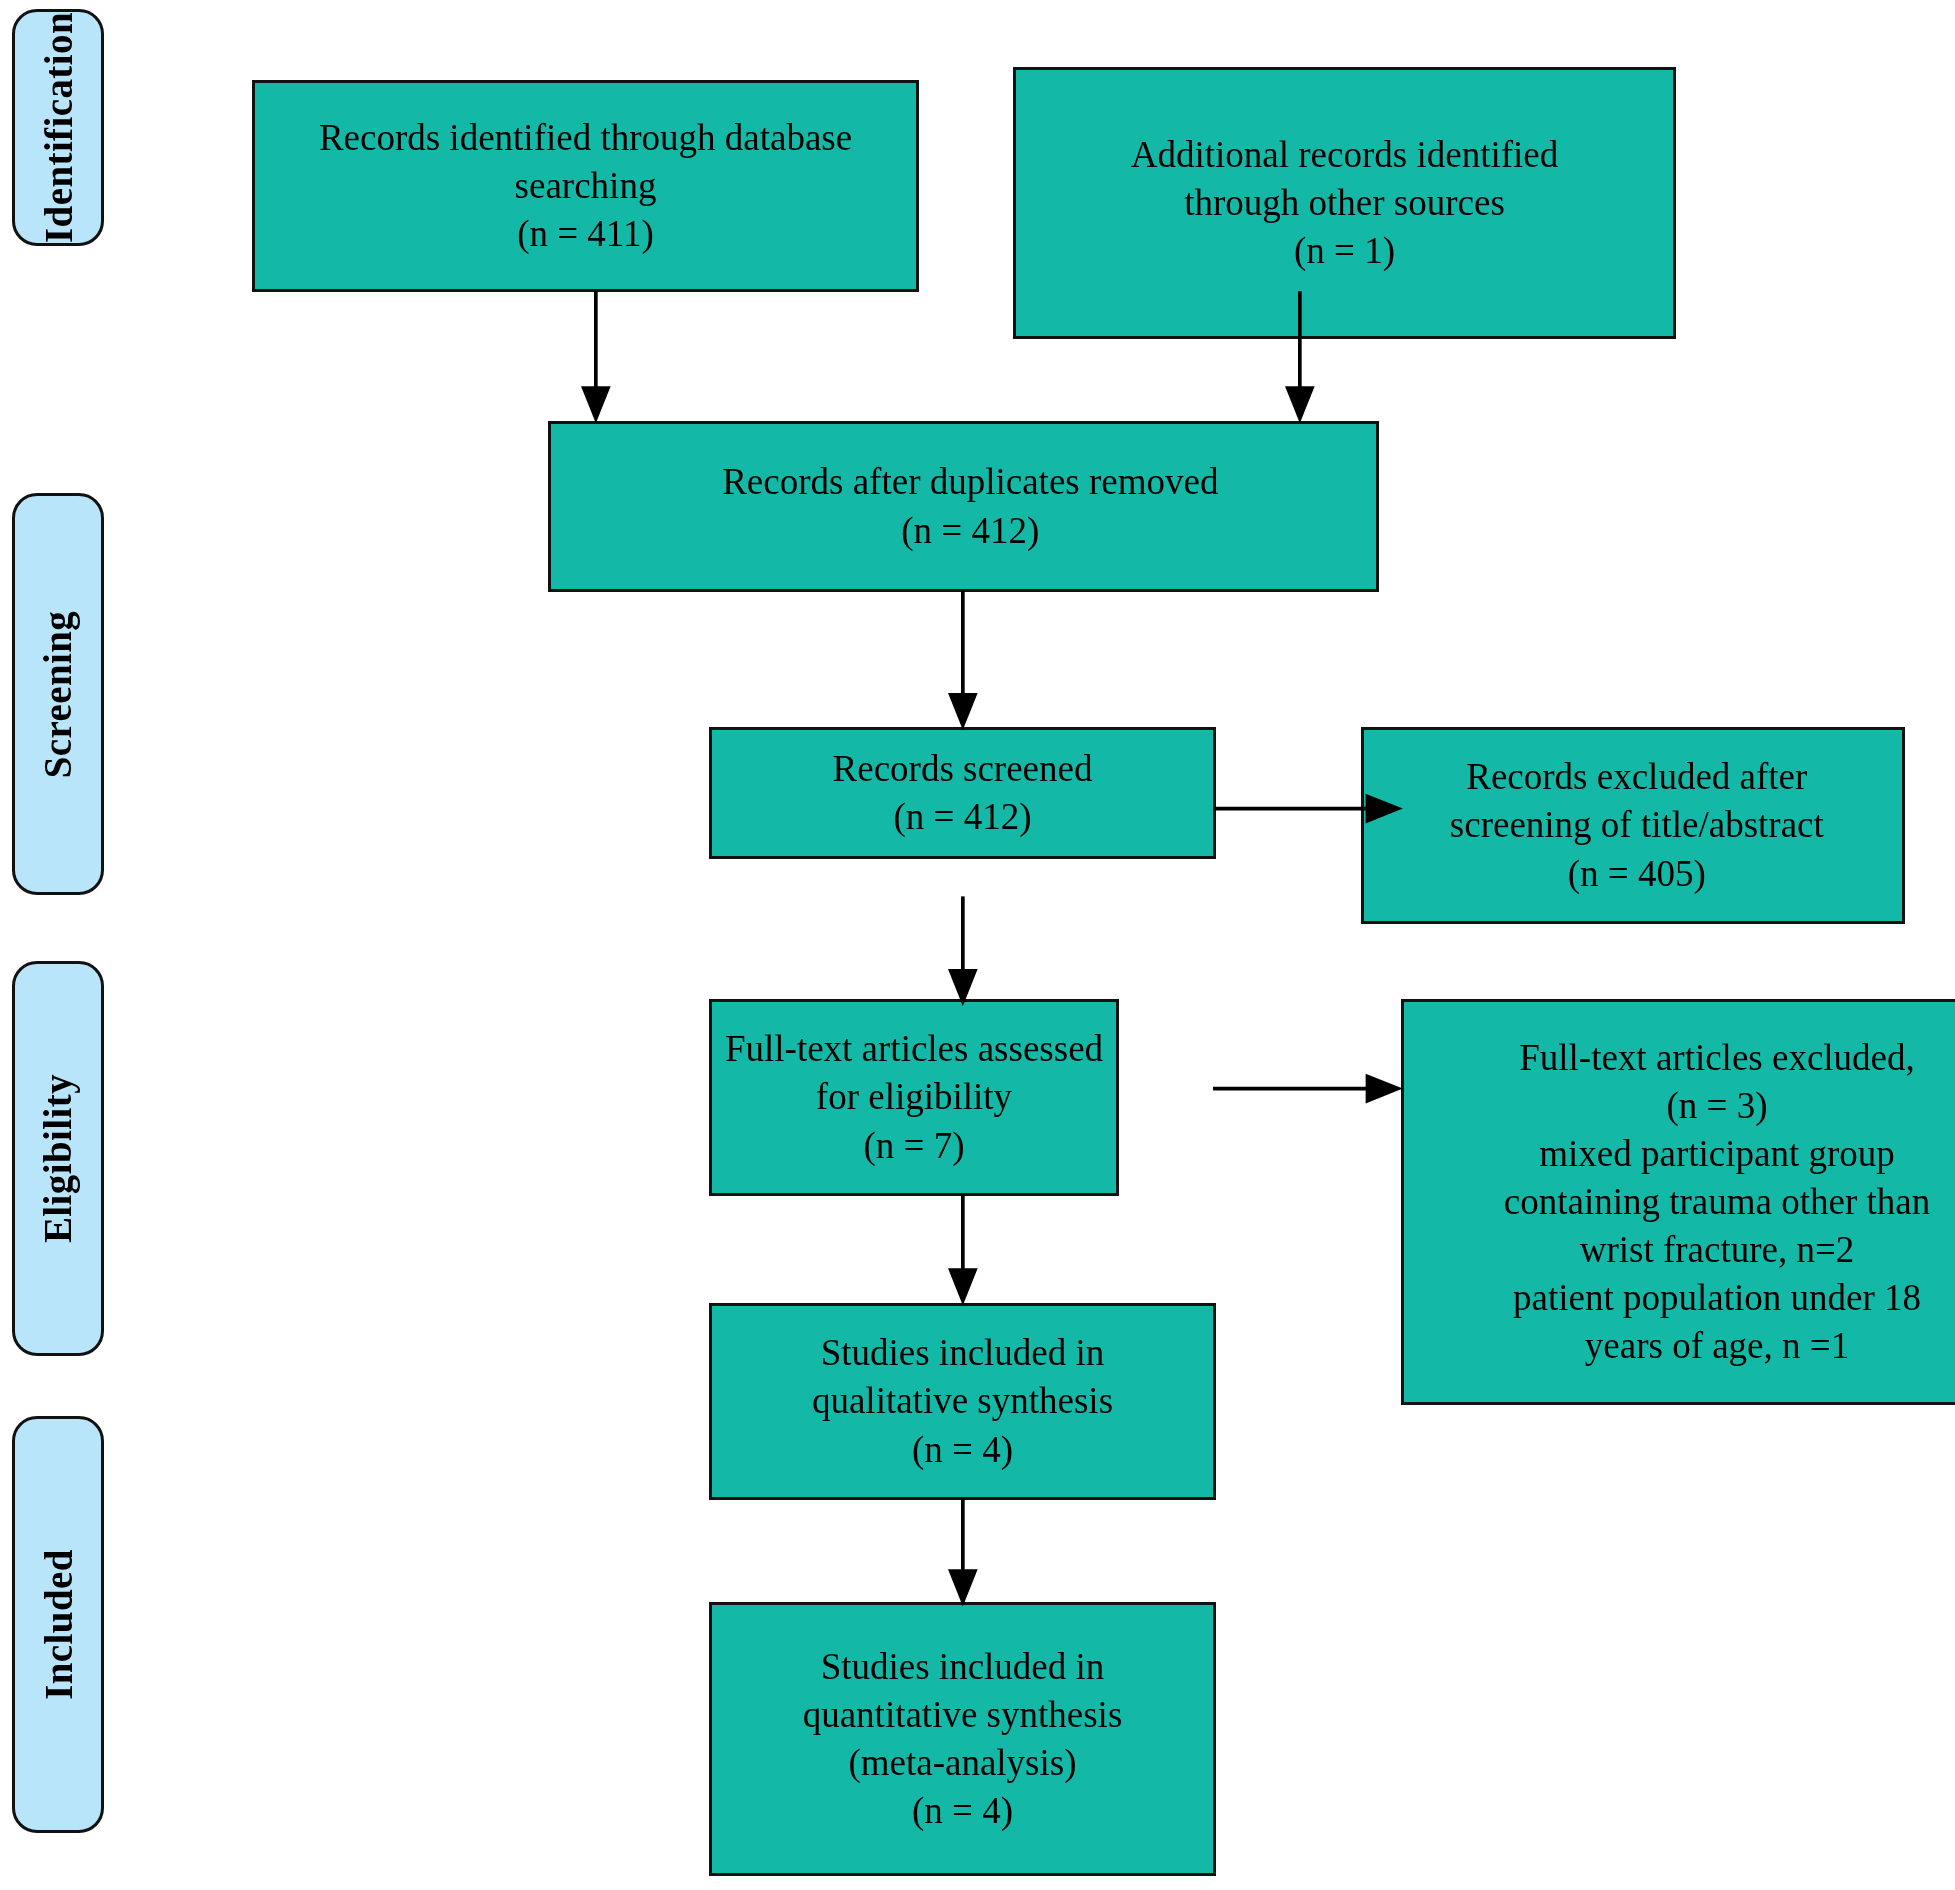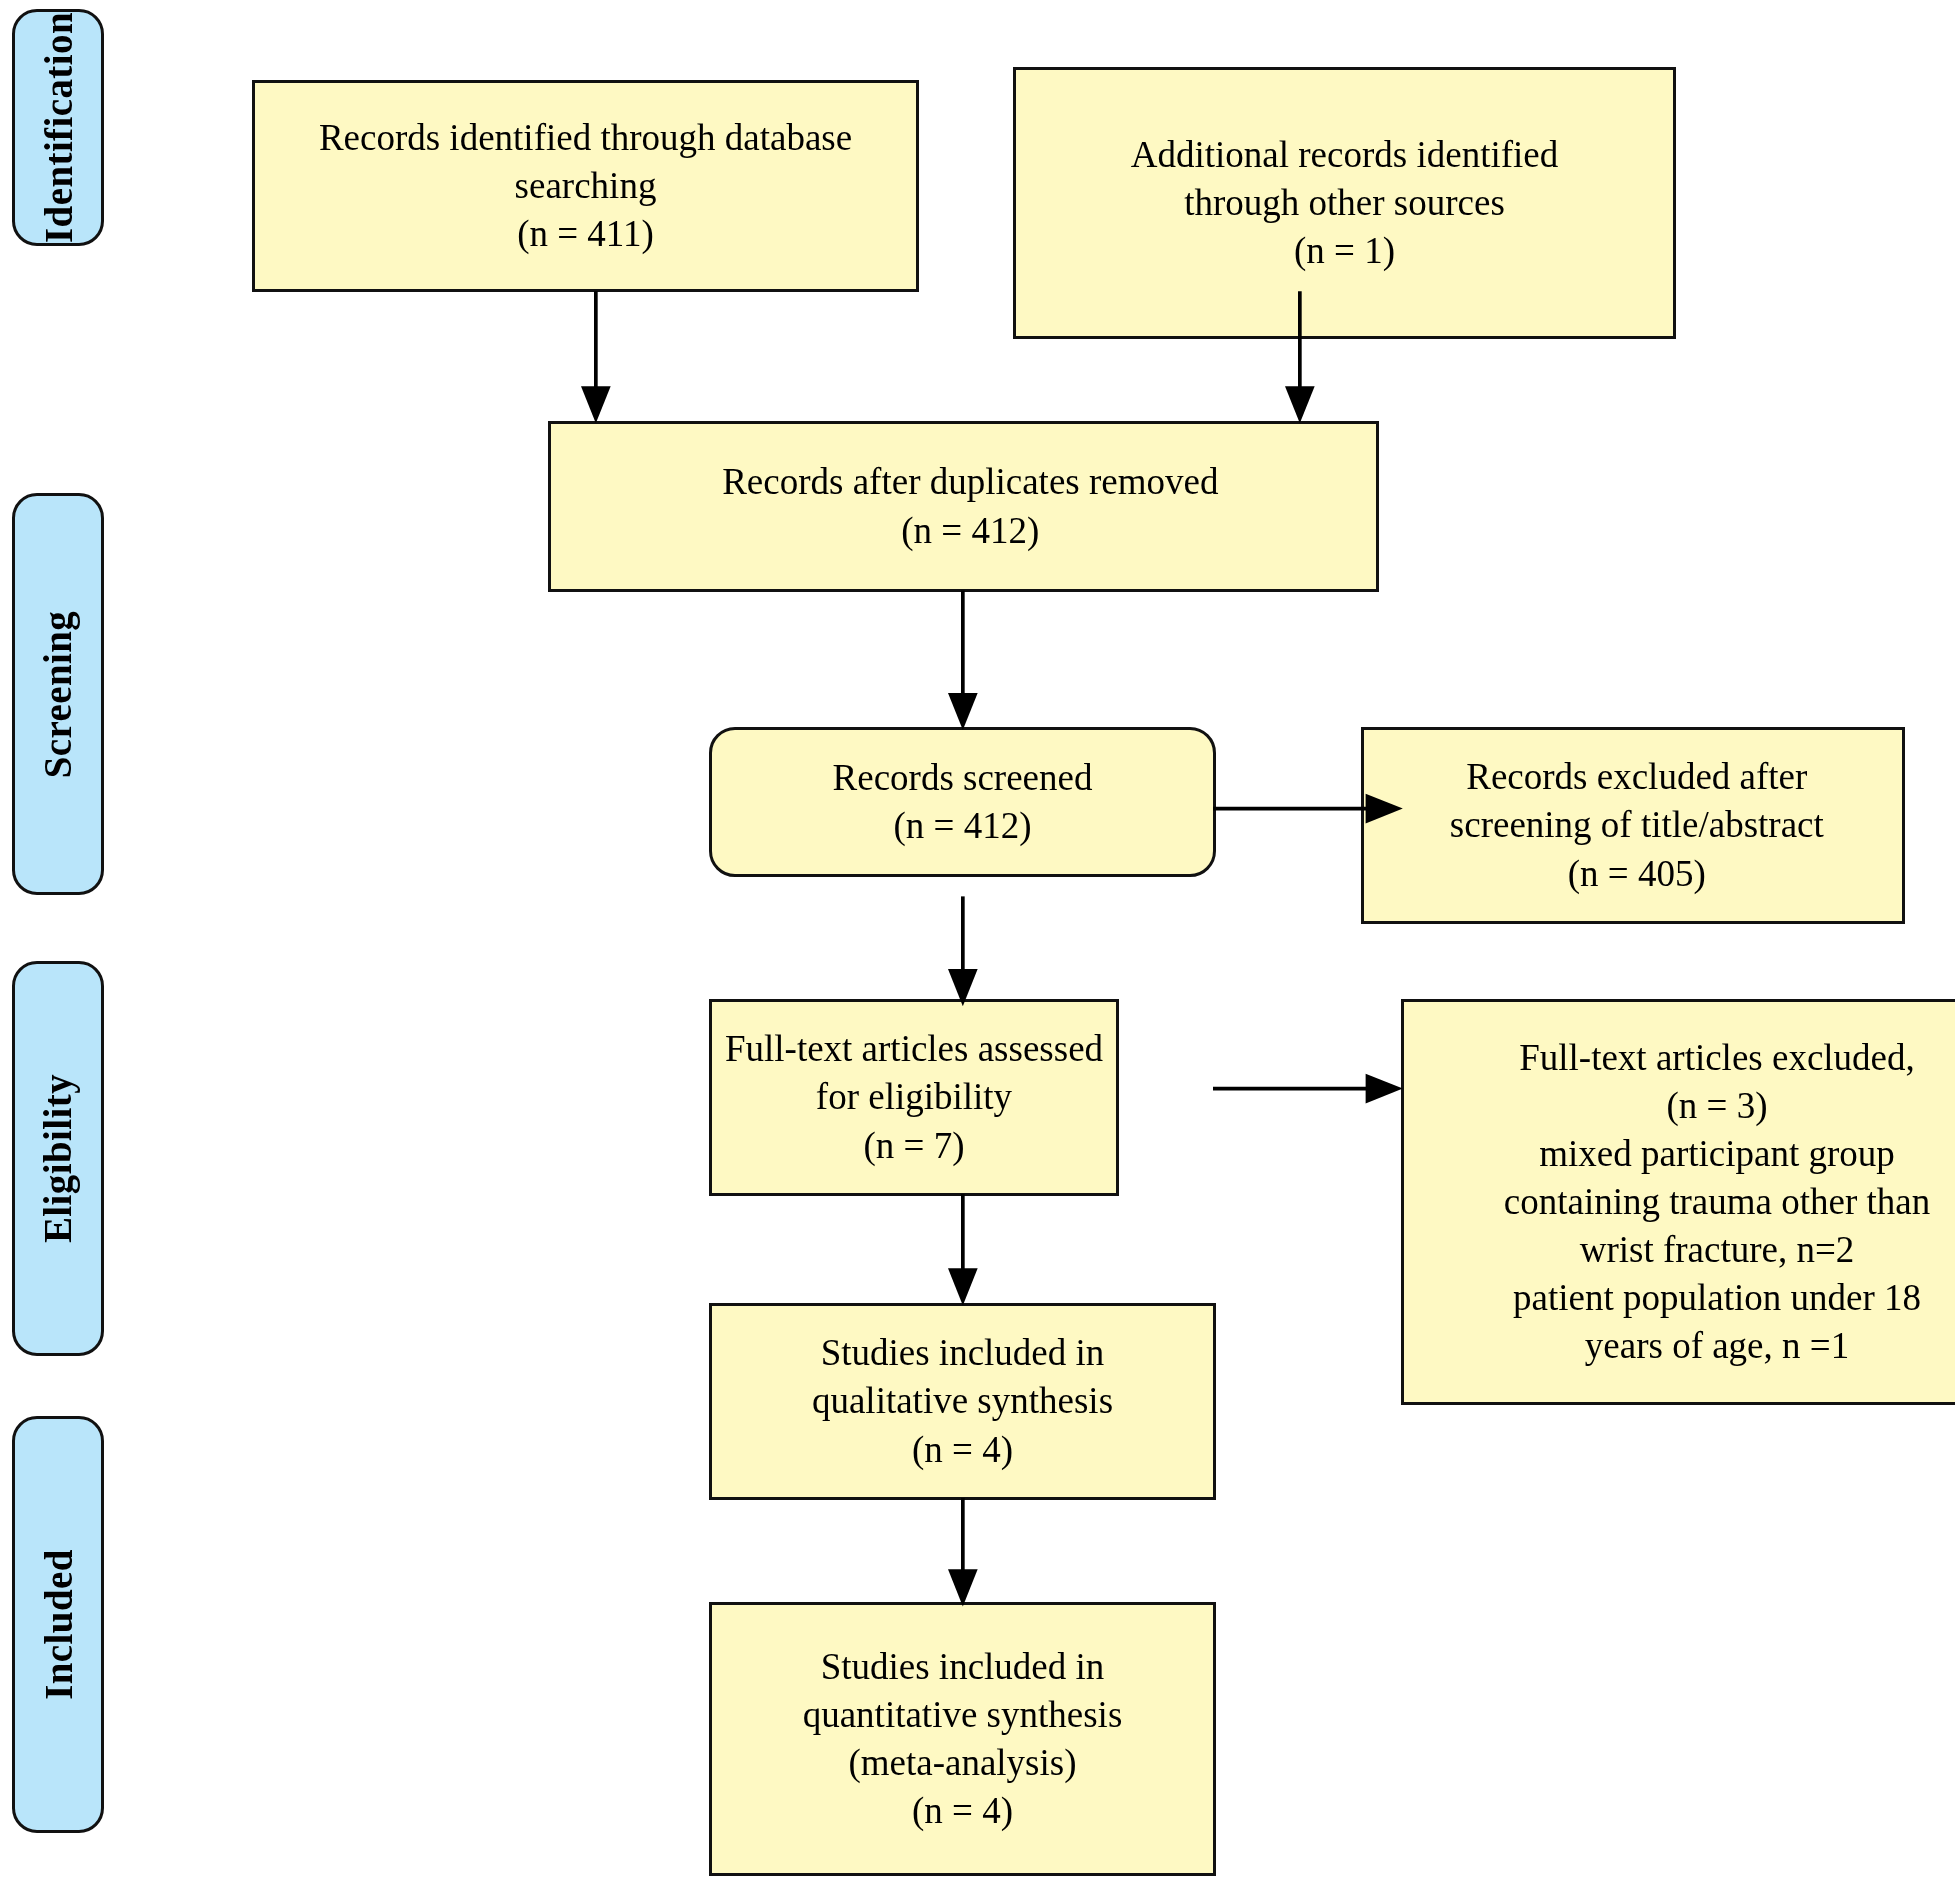--- a/index.html
+++ b/index.html
@@ -34,21 +34,21 @@
     font-weight: bold;
     font-size: 39px;
     letter-spacing: 0.4px;
     color: #000000;
     font-family: "Liberation Serif", "DejaVu Serif", serif;
   }
 
   
   .flow-box {
     position: absolute;
-    background: #fef9c3;
+    background: #14b8a6;
     border: 3.7px solid #111111;
     box-sizing: border-box;
     display: flex;
     align-items: center;
     justify-content: center;
     text-align: center;
     padding: 4.5px 10.4px;
   }
   .flow-box .box-text {
     font-size: 37px;
@@ -102,21 +102,21 @@
     <span class="box-text">Additional records identified
 through other sources
 (n = 1)</span>
   </div>
 
   <div class="flow-box" style="left:548px; top:421px; width:831px; height:171px;padding-left:24px;">
     <span class="box-text">Records after duplicates removed
 (n = 412)</span>
   </div>
 
-  <div class="flow-box" style="left:709px; top:727px; width:507px; height:150px;border-radius:26px;">
+  <div class="flow-box" style="left:709px; top:727px; width:507px; height:132px;">
     <span class="box-text">Records screened
 (n = 412)</span>
   </div>
 
   <div class="flow-box" style="left:1361px; top:727px; width:544px; height:197px;padding-left:18px;">
     <span class="box-text">Records excluded after
 screening of title/abstract
 (n = 405)</span>
   </div>
 

